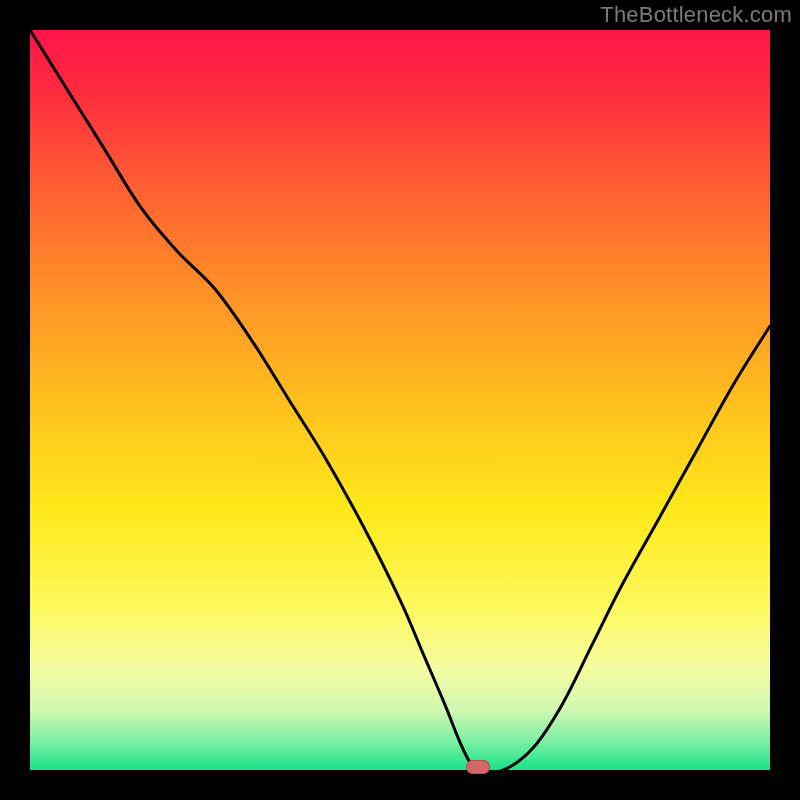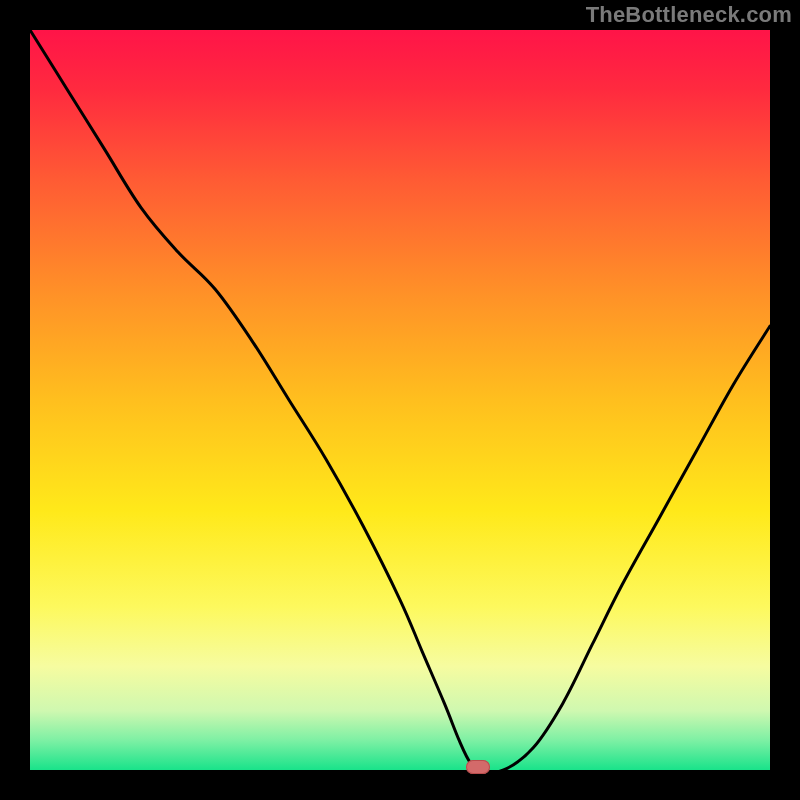--- a/index.html
+++ b/index.html
@@ -16,21 +16,21 @@
     height: 800px;
     background: #000;
   }
   .watermark {
     position: absolute;
     top: 2px;
     right: 8px;
     color: #7a7a7a;
     font-family: Arial, Helvetica, sans-serif;
     font-size: 22px;
-    font-weight: 700;
+    font-weight: 400;
     letter-spacing: 0.2px;
   }
   .plot {
     position: absolute;
     left: 30px;
     top: 30px;
     width: 740px;
     height: 740px;
   }
   .plot svg {

